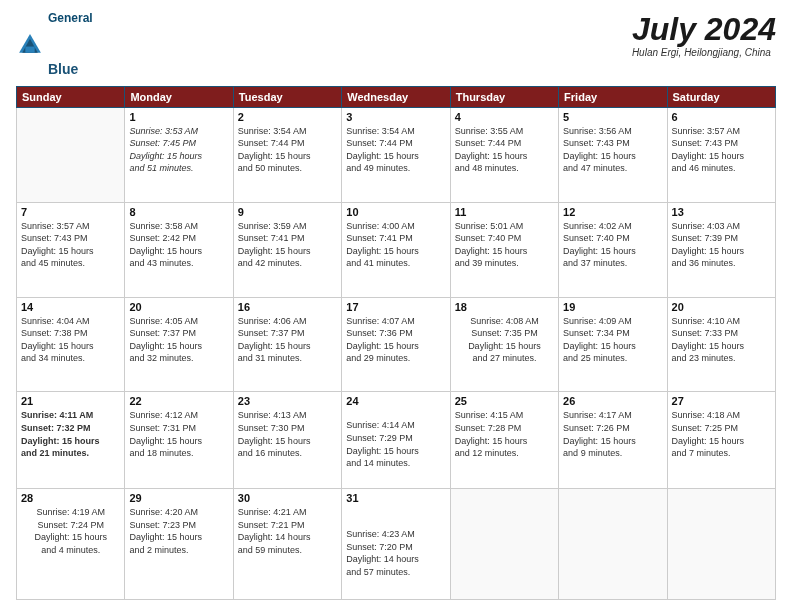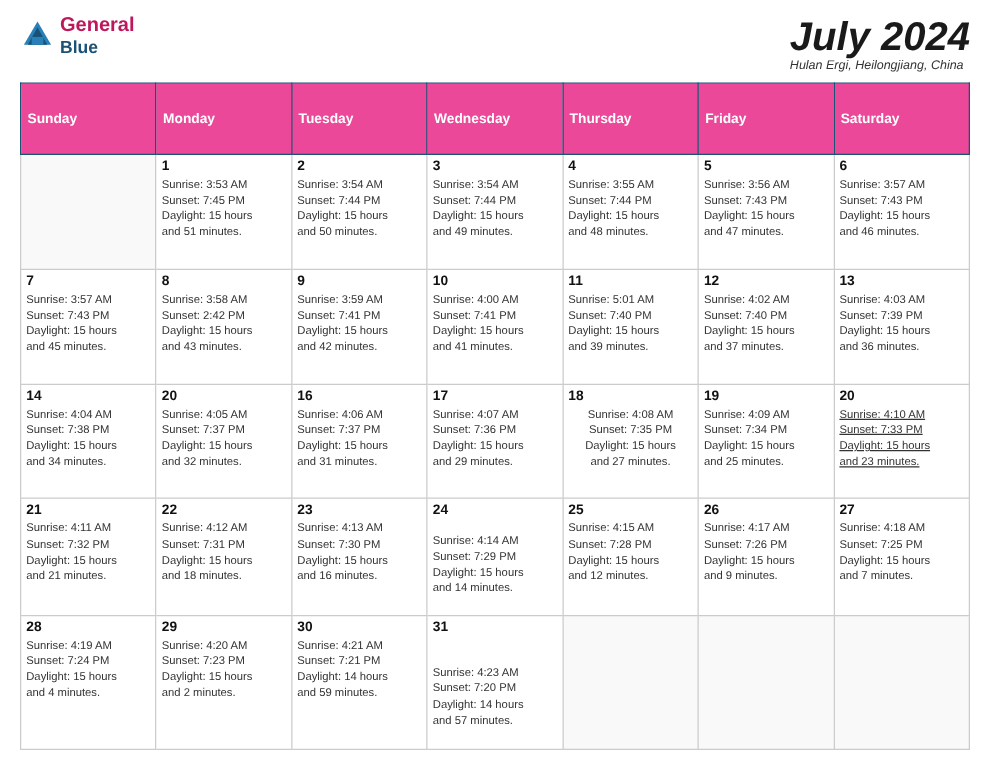--- a/index.html
+++ b/index.html
@@ -27,28 +27,29 @@
       display: flex;
       align-items: center;
       gap: 4px;
     }
     .logo-text {
       display: flex;
       flex-direction: column;
       line-height: 1.1;
     }
     .logo-general {
-      font-size: 16px;
+      font-size: 12px;
       font-weight: bold;
-      color: #be185d;
+      color: #0c4a6e;
     }
     .logo-blue {
       font-size: 14px;
       font-weight: bold;
       color: #1a5276;
+      margin-top: 37px;
     }
     .logo-icon {
       width: 28px;
       height: 28px;
     }
     .title-block {
       font-style: italic;
     }
     .main-title {
       font-size: 32px;
@@ -60,24 +61,24 @@
       font-size: 10px;
       color: #333;
     }
     .calendar-table {
       width: 100%;
       border-collapse: collapse;
       flex: 1;
       font-size: 9.5px;
     }
     .calendar-table thead tr th {
-      background-color: #ec4899;
+      background-color: #7f1d1d;
       color: #fff;
       text-align: left;
-      padding: 22px 5px;
+      padding: 4px 5px;
       font-size: 11px;
       border: 1px solid #1a5276;
     }
     .calendar-table tbody tr td {
       border: 1px solid #ccc;
       vertical-align: top;
       padding: 3px 4px;
       height: 80px;
       width: calc(100% / 7);
     }
@@ -129,21 +130,21 @@
           <th>Thursday</th>
           <th>Friday</th>
           <th>Saturday</th>
         </tr>
     </thead>
     <tbody id="calendar-body">
     <tr>
           <td class="empty"></td>
           <td>
             <span class="day-number">1</span>
-            <div class="day-info" style="white-space: pre-line;">Sunrise: 3:53 AM
+            <div class="day-info" style="white-space: pre-line; font-style: italic;">Sunrise: 3:53 AM
 Sunset: 7:45 PM
 Daylight: 15 hours
 and 51 minutes.</div>
           </td>
           <td>
             <span class="day-number">2</span>
             <div class="day-info" style="white-space: pre-line;">Sunrise: 3:54 AM
 Sunset: 7:44 PM
 Daylight: 15 hours
 and 50 minutes.</div>
@@ -266,30 +267,30 @@
           </td>
           <td>
             <span class="day-number">19</span>
             <div class="day-info" style="white-space: pre-line;">Sunrise: 4:09 AM
 Sunset: 7:34 PM
 Daylight: 15 hours
 and 25 minutes.</div>
           </td>
           <td>
             <span class="day-number">20</span>
-            <div class="day-info" style="white-space: pre-line; text-decoration: underline;">Sunrise: 4:10 AM
+            <div class="day-info" style="white-space: pre-line;">Sunrise: 4:10 AM
 Sunset: 7:33 PM
 Daylight: 15 hours
 and 23 minutes.</div>
           </td>
         </tr>
         <tr>
           <td>
             <span class="day-number">21</span>
-            <div class="day-info" style="white-space: pre-line;">Sunrise: 4:11 AM
+            <div class="day-info" style="white-space: pre-line; font-weight: bold;">Sunrise: 4:11 AM
 Sunset: 7:32 PM
 Daylight: 15 hours
 and 21 minutes.</div>
           </td>
           <td>
             <span class="day-number">22</span>
             <div class="day-info" style="white-space: pre-line;">Sunrise: 4:12 AM
 Sunset: 7:31 PM
 Daylight: 15 hours
 and 18 minutes.</div>
@@ -326,21 +327,21 @@
             <span class="day-number">27</span>
             <div class="day-info" style="white-space: pre-line;">Sunrise: 4:18 AM
 Sunset: 7:25 PM
 Daylight: 15 hours
 and 7 minutes.</div>
           </td>
         </tr>
         <tr>
           <td>
             <span class="day-number">28</span>
-            <div class="day-info" style="white-space: pre-line;">Sunrise: 4:19 AM
+            <div class="day-info" style="white-space: pre-line; text-align: center;">Sunrise: 4:19 AM
 Sunset: 7:24 PM
 Daylight: 15 hours
 and 4 minutes.</div>
           </td>
           <td>
             <span class="day-number">29</span>
             <div class="day-info" style="white-space: pre-line;">Sunrise: 4:20 AM
 Sunset: 7:23 PM
 Daylight: 15 hours
 and 2 minutes.</div>

